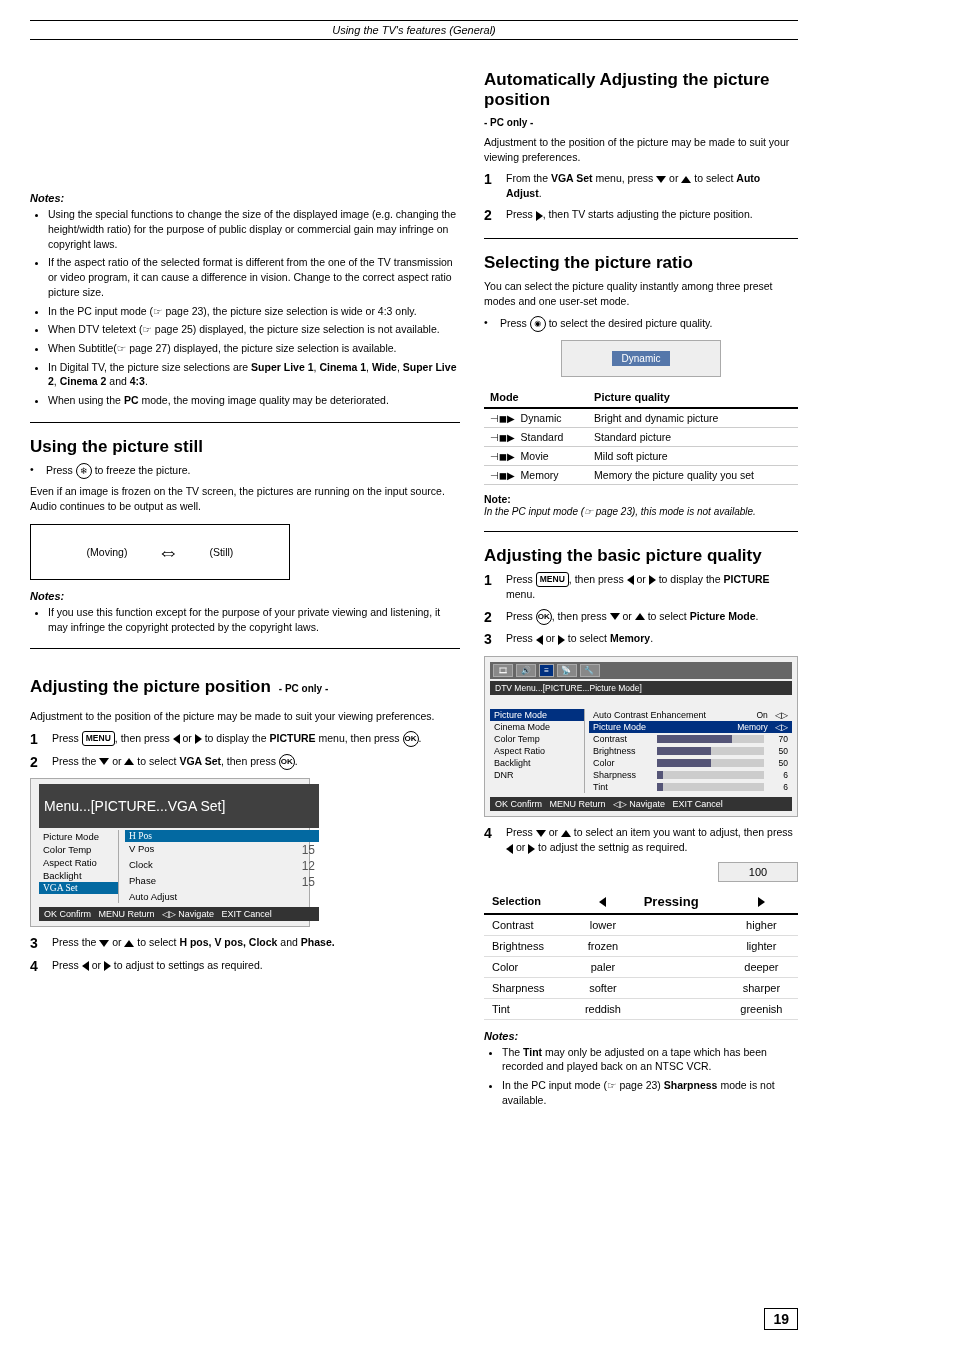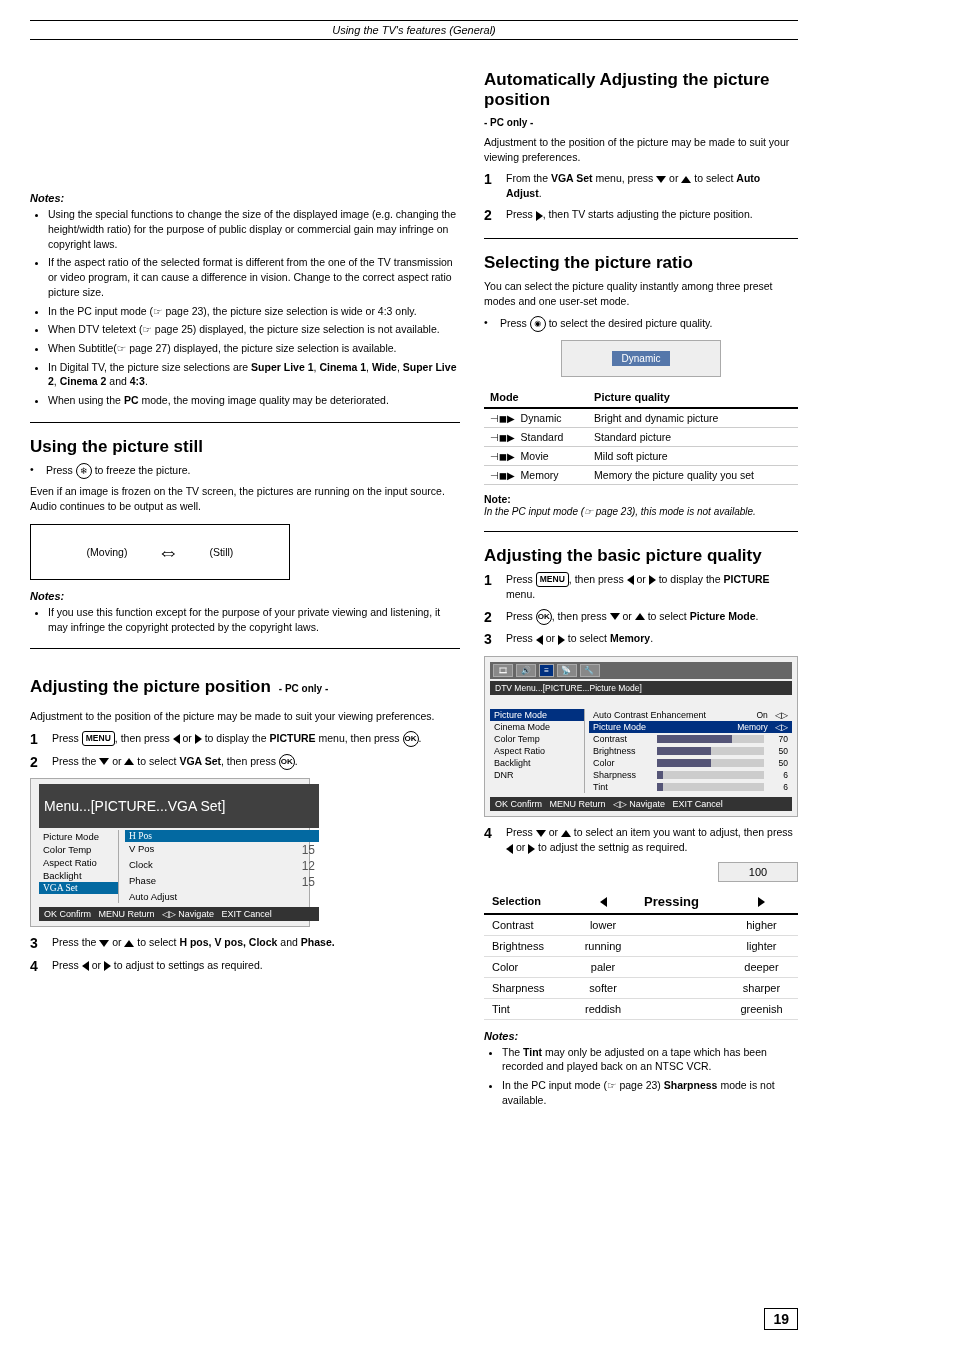--- a/index.html
+++ b/index.html
@@ -649,21 +649,21 @@
           </thead>
           <tbody>
             <tr>
               <td>Contrast</td>
               <td class="center">lower</td>
               <td></td>
               <td class="center">higher</td>
             </tr>
             <tr>
               <td>Brightness</td>
-              <td class="center">running</td>
+              <td class="center">frozen</td>
               <td></td>
               <td class="center">lighter</td>
             </tr>
             <tr>
               <td>Color</td>
               <td class="center">paler</td>
               <td></td>
               <td class="center">deeper</td>
             </tr>
             <tr>

